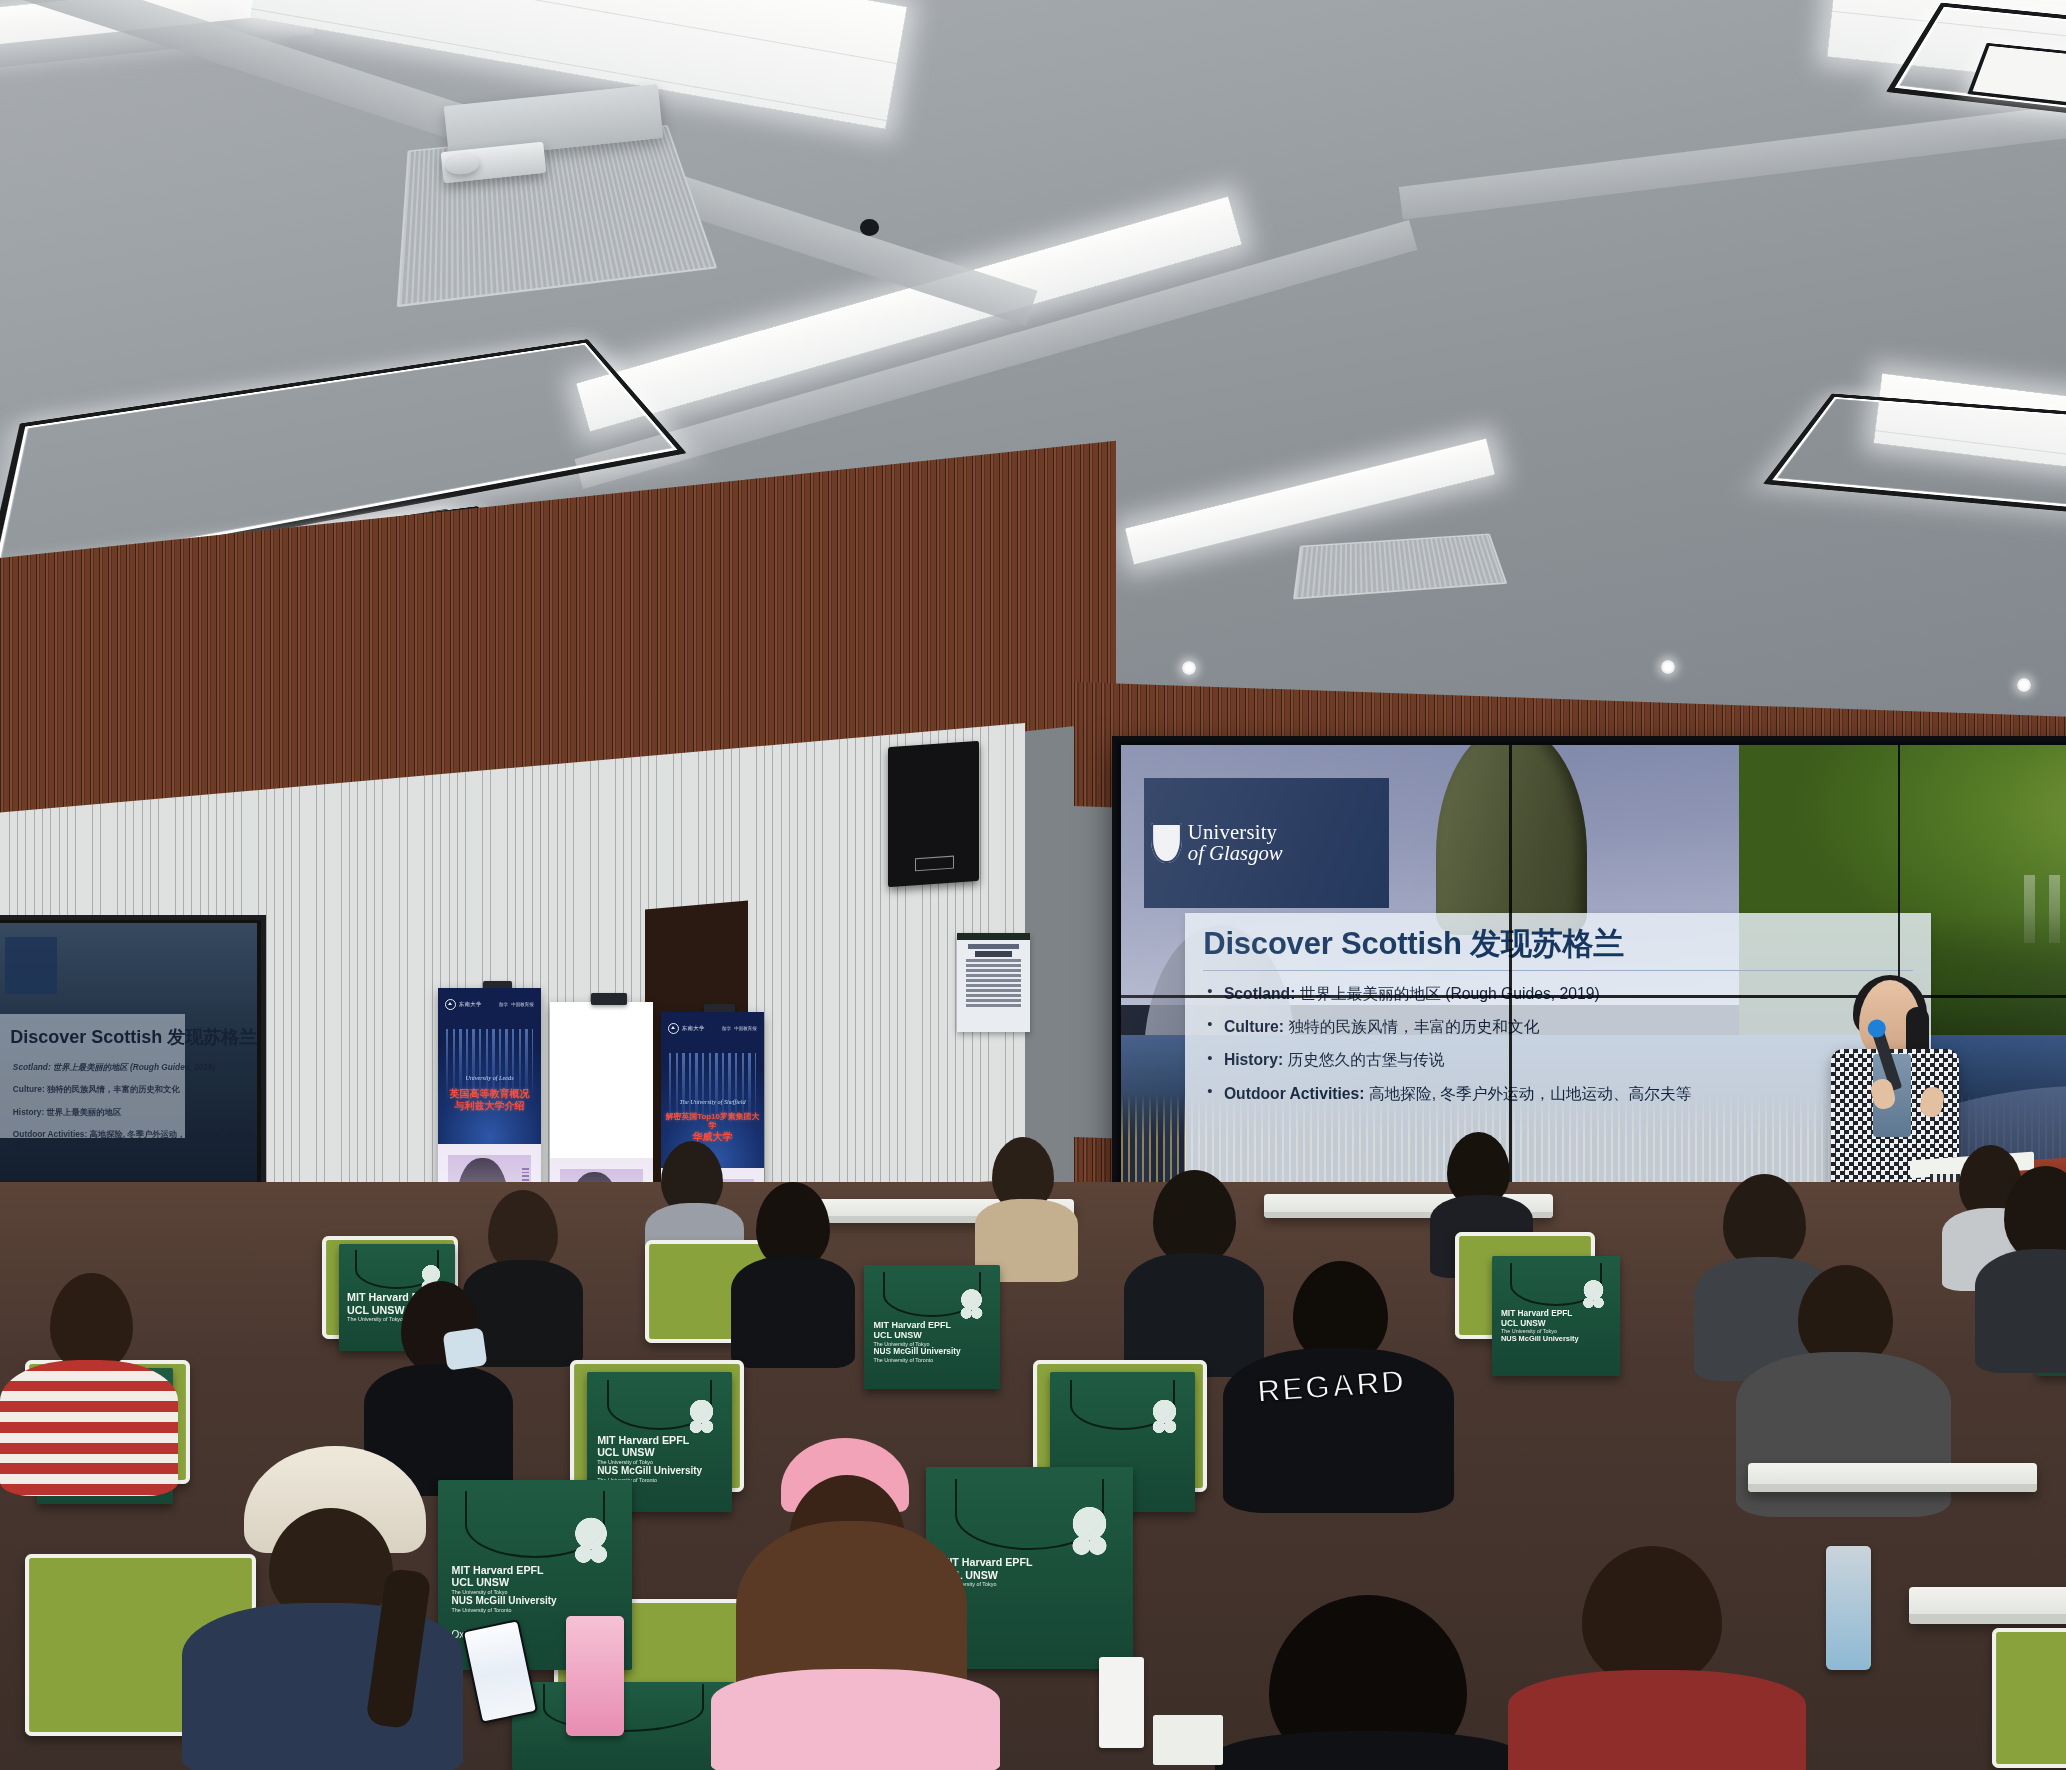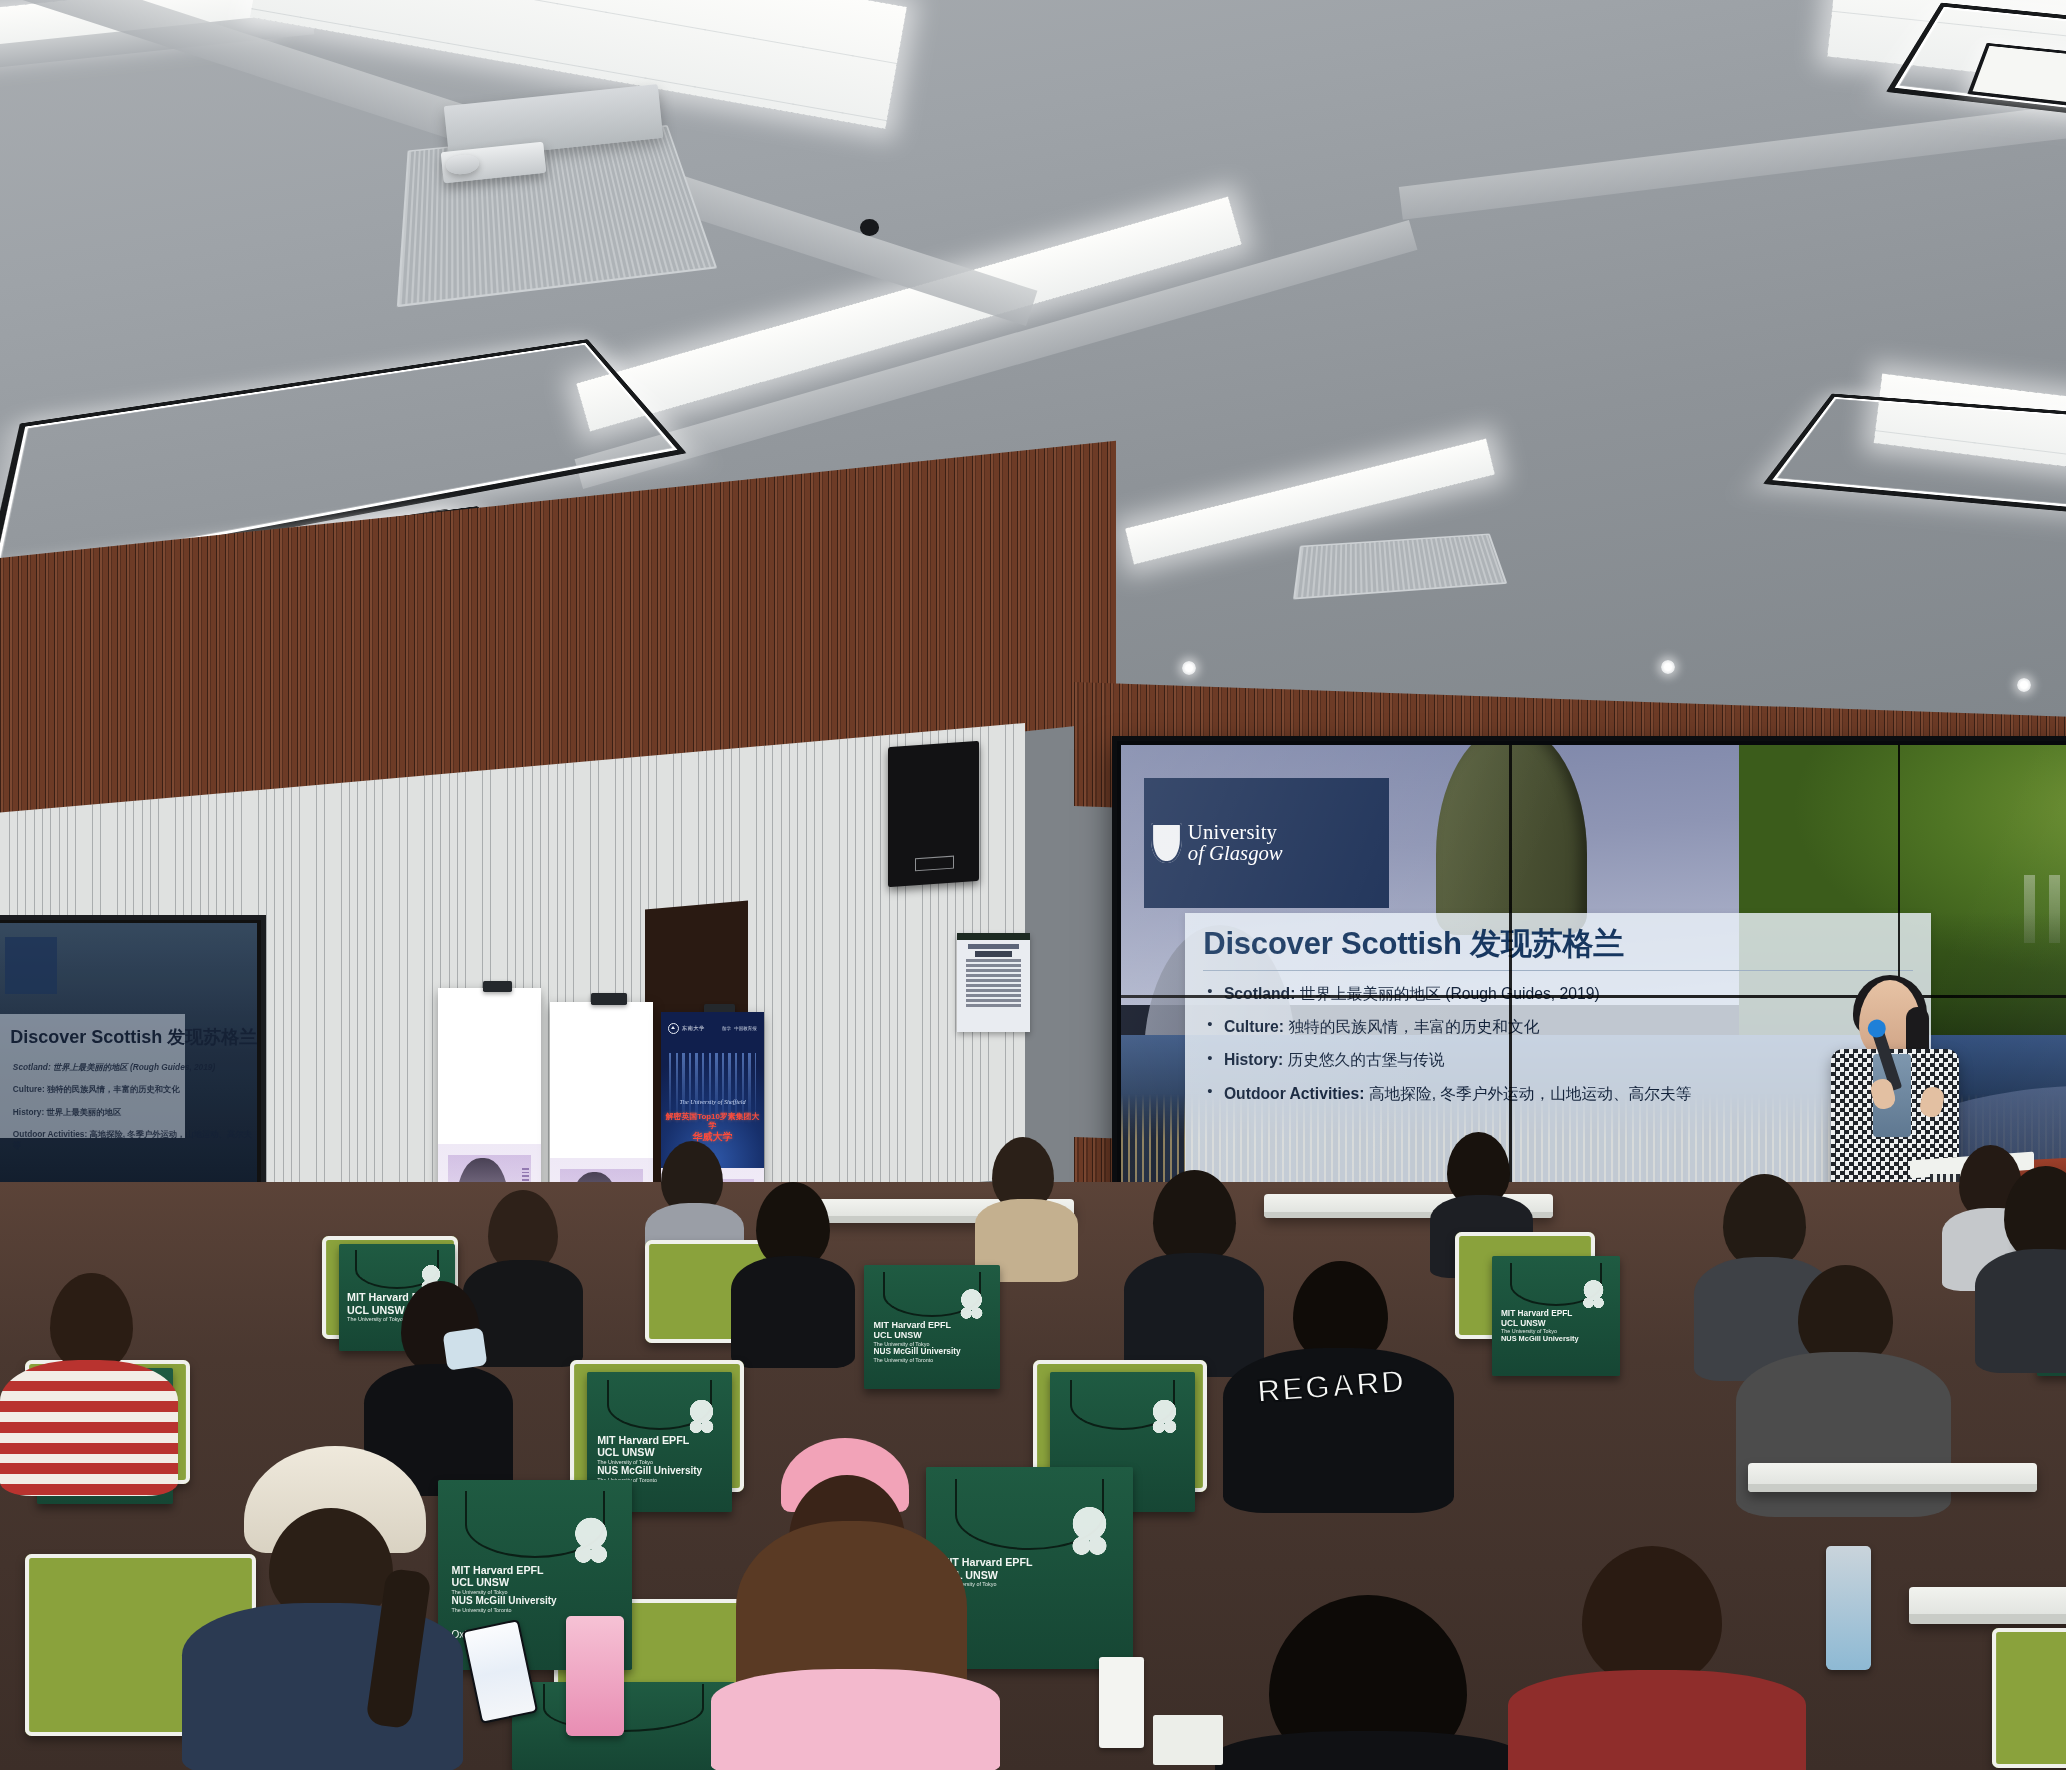--- a/index.html
+++ b/index.html
@@ -323,20 +323,37 @@
     <div class="nb-l"></div>
       <div class="nb-l"></div>
       <div class="nb-l"></div>
       <div class="nb-l"></div>
     <div class="nb-l"></div>
       <div class="nb-l"></div>
   </div>
 
   <div class="banner abs" style="left:438px;top:988px;width:103px;height:326px;">
     <div class="banner-clip" style="left:44%;top:-7.4px;width:29px;height:11.6px;"></div>
+    <div class="top">
+      <div class="bn-logorow">
+        <div class="bn-uni">
+            <span class="bn-mark"></span>
+            <span>东南大学</span>
+          </div>
+        <div style="display:flex;gap:3.3px;align-items:center;">
+          <span class="bn-part">留学</span>
+          <span class="bn-part">中国教育报</span>
+        </div>
+      </div>
+      <div class="bn-en">University of Leeds</div>
+      <div class="bn-cn">
+        <div>英国高等教育概况</div>
+        <div>与利兹大学介绍</div>
+      </div>
+    </div>
     <div class="bot">
       <div class="bn-pfield"></div>
         <div class="bn-portrait"></div>
         <div class="bn-vtext"></div>
       <div class="bn-lines"></div>
         <div class="bn-foot"></div>
         <div class="bn-qr"></div>
     </div>
   </div>
 

